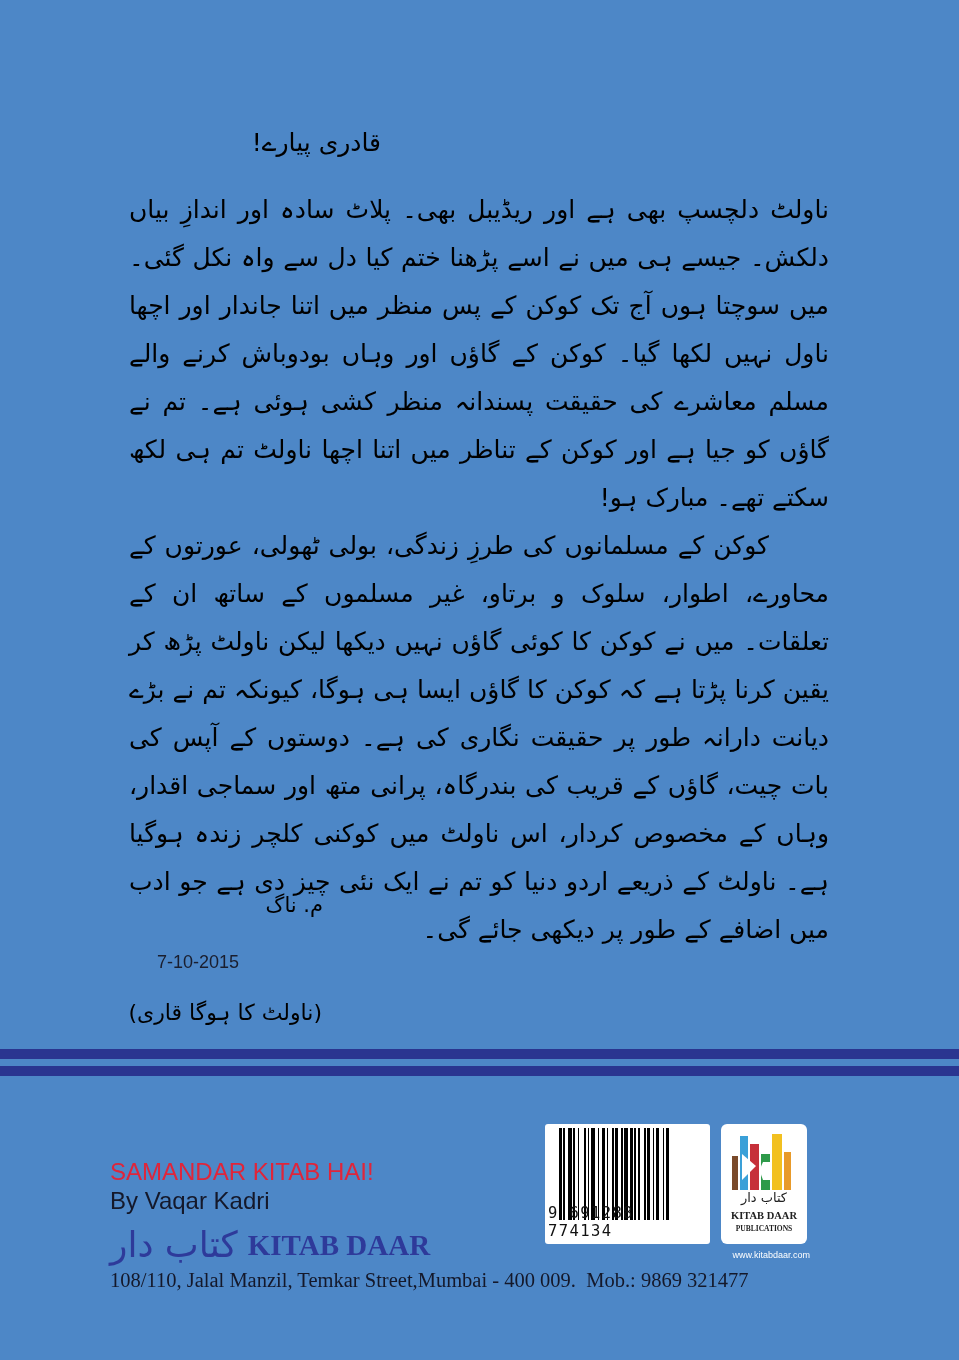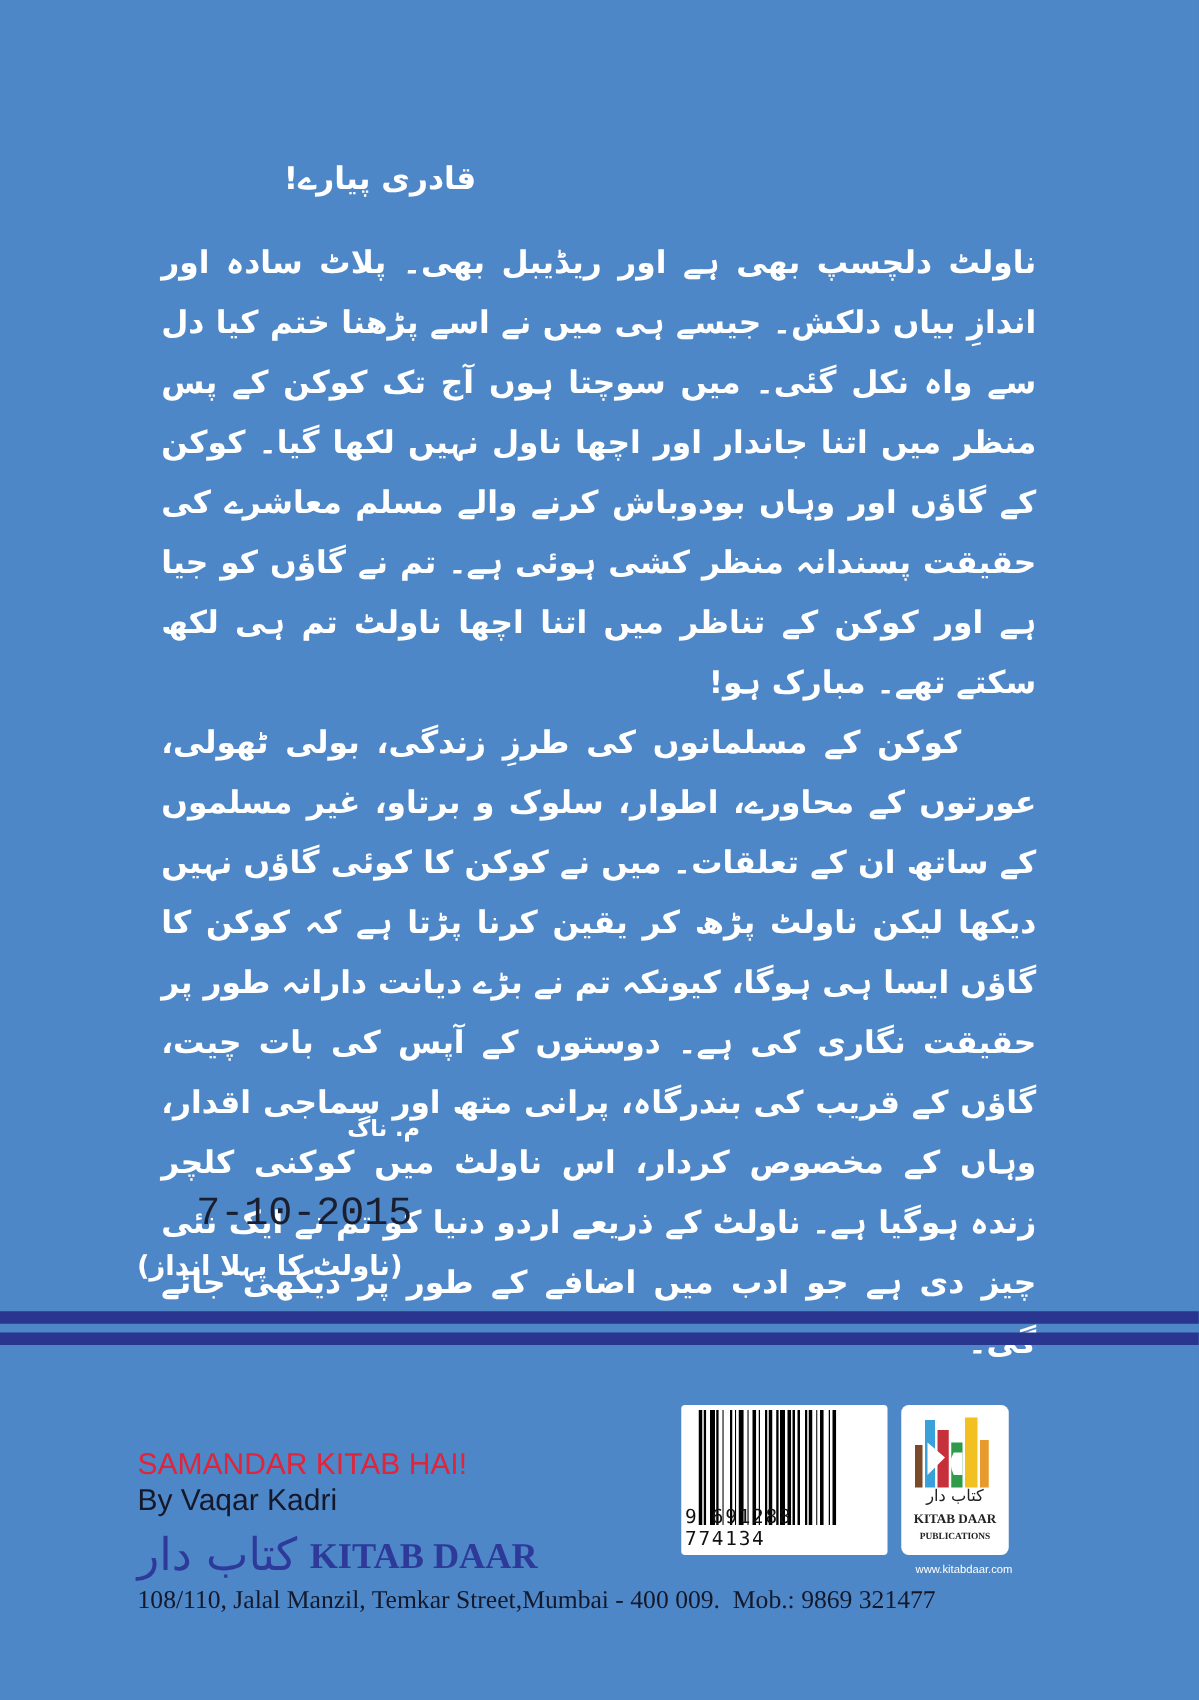--- a/index.html
+++ b/index.html
@@ -8,34 +8,34 @@
     background: #4d87c7;
     position: relative; overflow: hidden;
     font-family: "DejaVu Sans", sans-serif;
     color: #1b1f33;
   }
   .urdu {
     position: absolute;
     direction: rtl;
     text-align: right;
     font-family: "DejaVu Sans", sans-serif;
-    font-weight: bold;
-    color: #ffffff;
+    font-weight: normal;
+    color: #000000;
   }
   #salutation { right: 578px; top: 128px; font-size: 25px; }
   #letter {
     right: 130px; top: 186px; width: 700px;
     font-size: 25px; line-height: 48px;
   }
   #letter p { margin: 0; text-align: justify; text-align-last: right; }
   #letter p.indent { text-indent: 60px; }
-  #signature { right: 623px; top: 893px; font-size: 18px; }
+  #signature { right: 636px; top: 893px; font-size: 21px; }
   #date {
     position: absolute; left: 157px; top: 952px;
-    font-family: Liberation Mono, monospace; font-size: 32px; color: #1a1e2e;
+    font-family: Liberation Sans, sans-serif; font-size: 18px; color: #1a1e2e;
   }
   #reader-note { right: 637px; top: 1000px; font-size: 22px; }
   .rule { position: absolute; left: 0; width: 959px; height: 10px; background: #2a3590; }
   #rule1 { top: 1049px; }
   #rule2 { top: 1066px; }
   #book-title {
     position: absolute; left: 110px; top: 1158px;
     font-family: "Liberation Sans", sans-serif; font-size: 24px; color: #e0253a;
   }
   #author {
@@ -91,21 +91,21 @@
 
 <div id="salutation" class="urdu">قادری پیارے!</div>
 
 <div id="letter" class="urdu">
   <p>ناولٹ دلچسپ بھی ہے اور ریڈیبل بھی۔ پلاٹ سادہ اور اندازِ بیاں دلکش۔ جیسے ہی میں نے اسے پڑھنا ختم کیا دل سے واہ نکل گئی۔ میں سوچتا ہوں آج تک کوکن کے پس منظر میں اتنا جاندار اور اچھا ناول نہیں لکھا گیا۔ کوکن کے گاؤں اور وہاں بودوباش کرنے والے مسلم معاشرے کی حقیقت پسندانہ منظر کشی ہوئی ہے۔ تم نے گاؤں کو جیا ہے اور کوکن کے تناظر میں اتنا اچھا ناولٹ تم ہی لکھ سکتے تھے۔ مبارک ہو!</p>
   <p class="indent">کوکن کے مسلمانوں کی طرزِ زندگی، بولی ٹھولی، عورتوں کے محاورے، اطوار، سلوک و برتاو، غیر مسلموں کے ساتھ ان کے تعلقات۔ میں نے کوکن کا کوئی گاؤں نہیں دیکھا لیکن ناولٹ پڑھ کر یقین کرنا پڑتا ہے کہ کوکن کا گاؤں ایسا ہی ہوگا، کیونکہ تم نے بڑے دیانت دارانہ طور پر حقیقت نگاری کی ہے۔ دوستوں کے آپس کی بات چیت، گاؤں کے قریب کی بندرگاہ، پرانی متھ اور سماجی اقدار، وہاں کے مخصوص کردار، اس ناولٹ میں کوکنی کلچر زندہ ہوگیا ہے۔ ناولٹ کے ذریعے اردو دنیا کو تم نے ایک نئی چیز دی ہے جو ادب میں اضافے کے طور پر دیکھی جائے گی۔</p>
 </div>
 
 <div id="signature" class="urdu">م. ناگ</div>
 <div id="date">7-10-2015</div>
-<div id="reader-note" class="urdu">(ناولٹ کا پہلا انداز)</div>
+<div id="reader-note" class="urdu">(ناولٹ کا ہوگا قاری)</div>
 
 <div id="rule1" class="rule"></div>
 <div id="rule2" class="rule"></div>
 
 <div id="book-title">SAMANDAR KITAB HAI!</div>
 <div id="author">By Vaqar Kadri</div>
 
 <div id="publisher-row">
   <span id="publisher-urdu">کتاب دار</span>
   <span id="publisher-en">KITAB DAAR</span>

